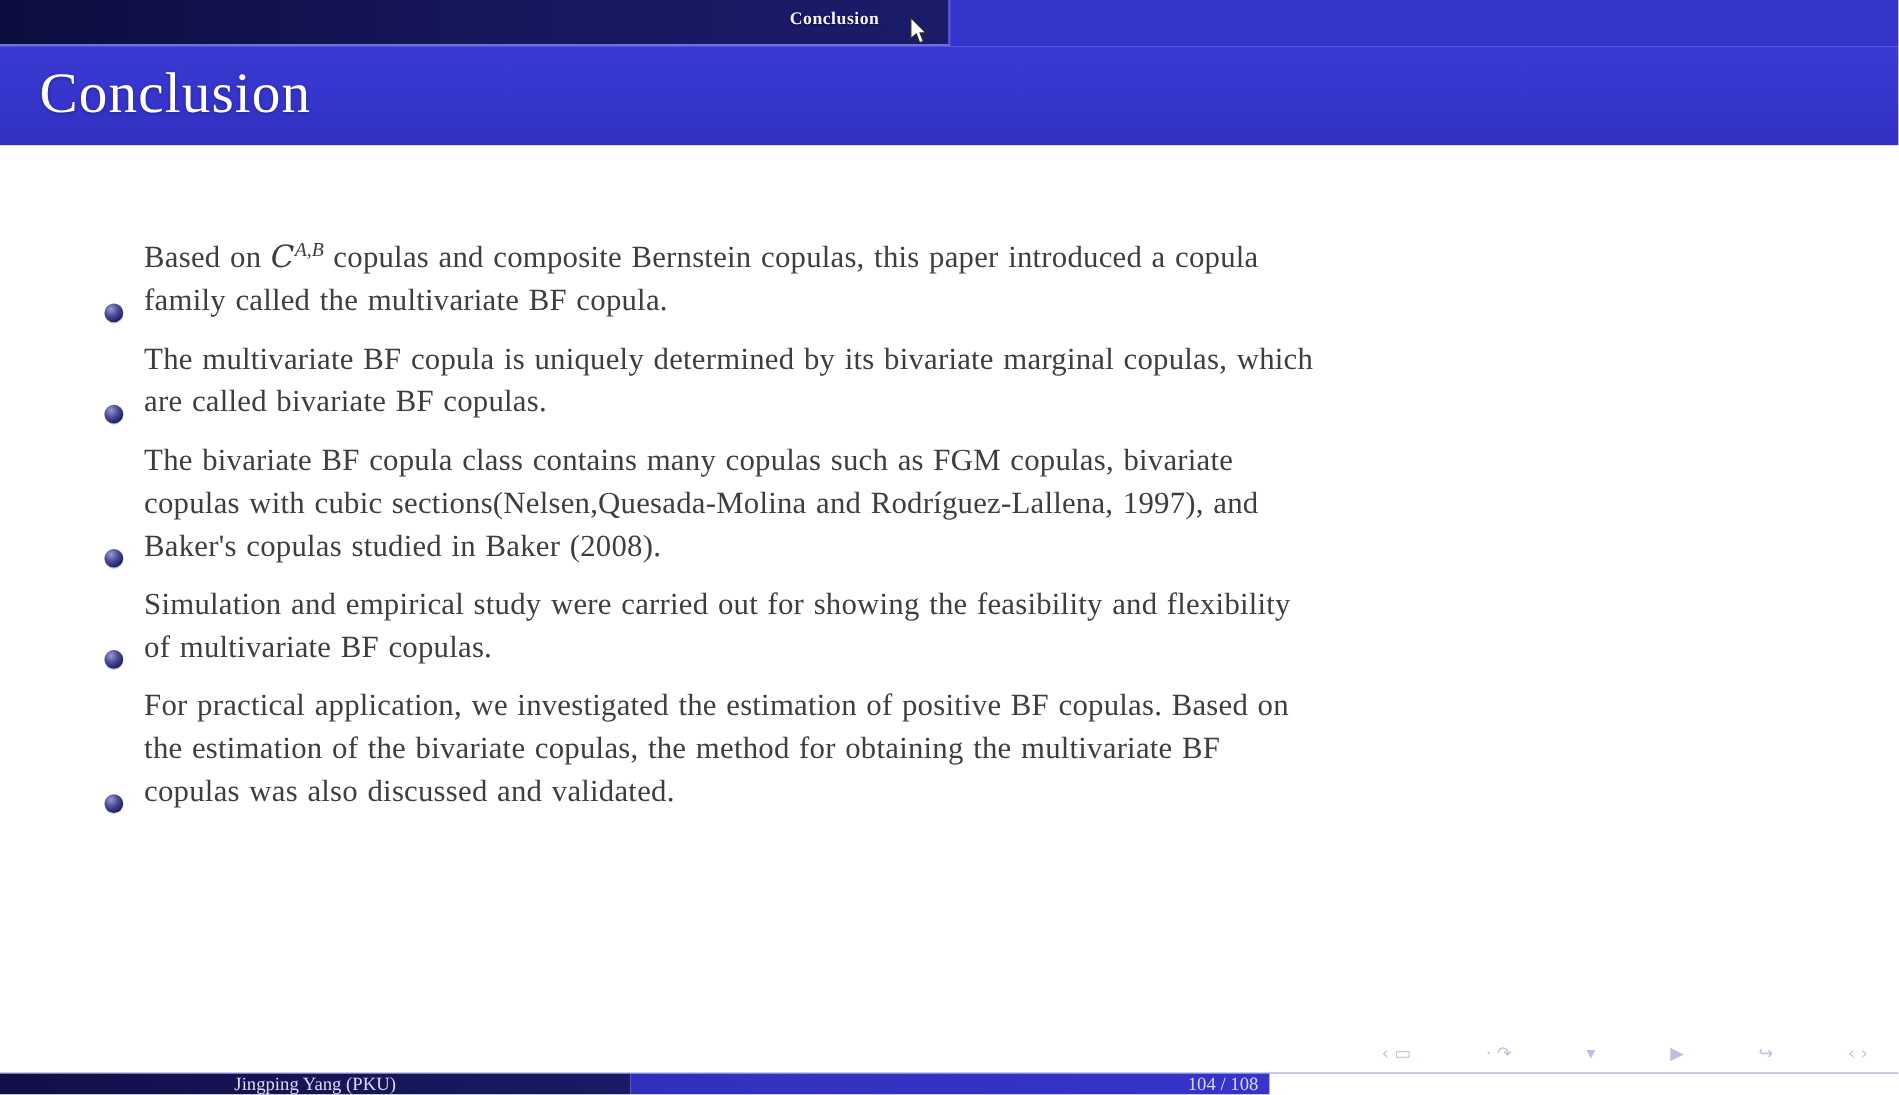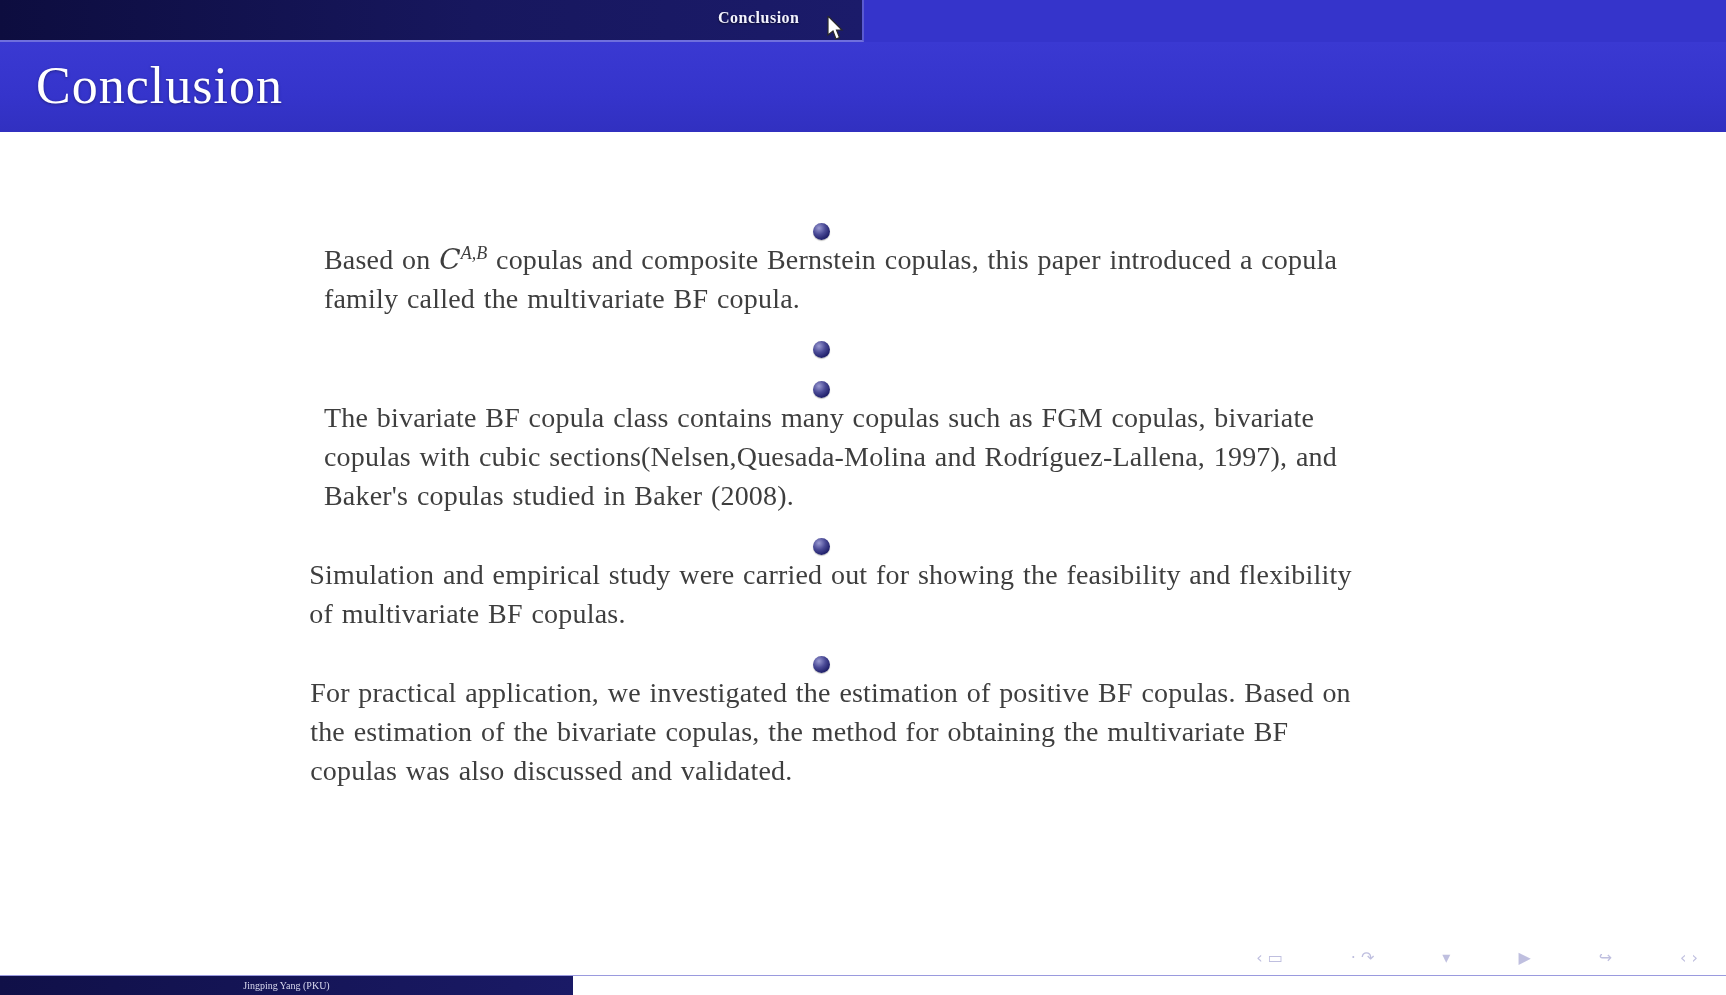--- a/index.html
+++ b/index.html
@@ -35,21 +35,21 @@
     color: #ffffff; font-size: 52px; letter-spacing: 1px;
     text-shadow: 0 1px 3px rgba(0,0,0,0.35);
   }
 
   
   .content {
     position: absolute; top: 132px; left: 0; width: 1726px; height: 806px;
     box-sizing: border-box; padding: 82px 160px 0 95px;
     color: #3e3e3e;
   }
-  .bullet-item { display: flex; align-items: center; margin-bottom: 14px; flex-direction: column; }
+  .bullet-item { display: flex; align-items: flex-end; margin-bottom: 14px; }
   .ball {
     flex: 0 0 auto; width: 17px; height: 17px; border-radius: 50%;
     margin: 9px 19px 0 0;
     background: radial-gradient(circle at 35% 30%, #9a9ad2 0%, #4a4a96 40%, #24246e 70%, #101050 100%);
     box-shadow: 0 1px 1px rgba(0,0,0,0.25);
   }
   .btext {
     font-size: 28px; line-height: 39px; letter-spacing: 0.2px; word-spacing: 1.5px;
     color: #3e3e3e;
   }
@@ -64,21 +64,21 @@
   }
   .navsym {
     color: #8c8cc6; opacity: 0.55; font-size: 16px;
     font-family: "DejaVu Sans", sans-serif; white-space: nowrap; cursor: default;
     user-select: none;
   }
 
   
   .footer {
     position: absolute; bottom: 0; left: 0; width: 1726px; height: 19px;
-    display: flex; font-size: 10px; color: #d9d9ef;
+    display: flex; font-size: 17px; color: #d9d9ef;
     border-top: 1px solid #9a9ade;
   }
   .footer .cell { display: flex; align-items: center; height: 19px; box-sizing: border-box; }
   .f-author {
     width: 573px; justify-content: center;
     background: linear-gradient(90deg, #101048 0%, #1a1a66 100%);
   }
   .f-title {
     width: 572px; justify-content: center;
     background: linear-gradient(90deg, #222287 0%, #2c2ca6 100%);
@@ -105,20 +105,21 @@
     <div class="title-text">Conclusion</div>
   </div>
 
   <div class="content">
       <div class="bullet-item">
         <span class="ball"></span>
         <div class="btext">Based on <span class="mvar">C</span><sup>A,B</sup> copulas and composite Bernstein copulas, this paper introduced a copula<br>family called the multivariate BF copula.</div>
       </div>
       <div class="bullet-item">
         <span class="ball"></span>
+        <div class="btext">The multivariate BF copula is uniquely determined by its bivariate marginal copulas, which<br>are called bivariate BF copulas.</div>
       </div>
       <div class="bullet-item">
         <span class="ball"></span>
         <div class="btext">The bivariate BF copula class contains many copulas such as FGM copulas, bivariate<br>copulas with cubic sections(Nelsen,Quesada-Molina and Rodríguez-Lallena, 1997), and<br>Baker's copulas studied in Baker (2008).</div>
       </div>
       <div class="bullet-item">
         <span class="ball"></span>
         <div class="btext">Simulation and empirical study were carried out for showing the feasibility and flexibility<br>of multivariate BF copulas.</div>
       </div>
       <div class="bullet-item">
@@ -131,15 +132,16 @@
       <span class="navsym">‹ ▭</span>
       <span class="navsym">· ↷</span>
       <span class="navsym">▾</span>
       <span class="navsym">▶</span>
       <span class="navsym">↪</span>
       <span class="navsym">‹ ›</span>
     </div>
 
   <div class="footer">
     <div class="cell f-author">Jingping Yang  (PKU)</div>
+    <div class="cell f-page">104 / 108</div>
   </div>
 
 </div>
 
 </body></html>

